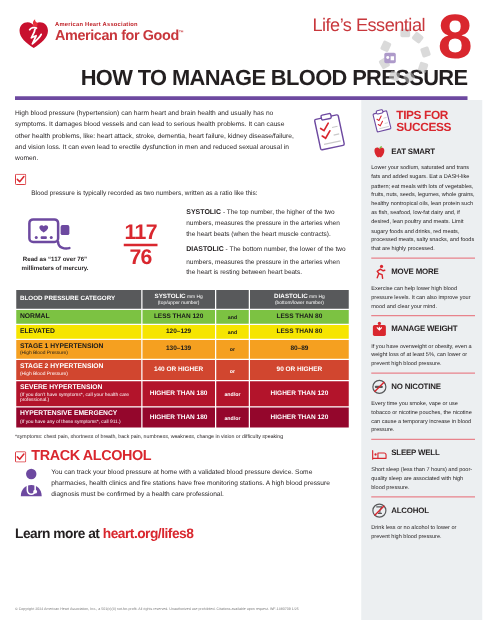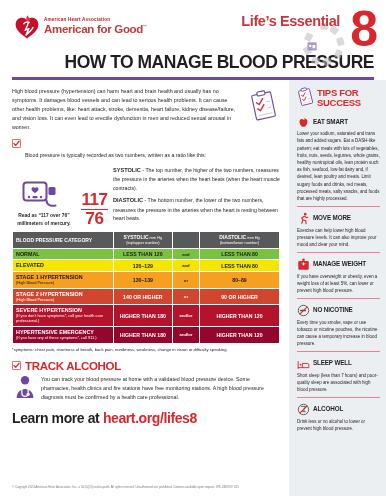--- a/index.html
+++ b/index.html
@@ -15,21 +15,21 @@
   
   .header { position:relative; height:52px; padding:8px 10px 0 12px; }
   .aha-logo { position:absolute; left:14px; top:14px; display:flex; align-items:center; gap:4px; }
   .aha-heart { width:26px; height:26px; flex:none; }
   .aha-words { line-height:1; }
   .aha-words .l1 { font-size:4.6px; font-weight:700; color:#bf2026; letter-spacing:.2px; }
   .aha-words .l2 { font-size:11.5px; font-weight:700; color:#c8373c; letter-spacing:-.3px; margin-top:1px; }
   .aha-words .l2 sup { font-size:4px; vertical-align:super; }
 
   .le8 { position:absolute; right:8px; top:6px; width:170px; height:46px; }
-  .le8-text { position:absolute; right:38px; top:7px; font-size:14.5px; font-weight:700;
+  .le8-text { position:absolute; right:38px; top:7px; font-size:14.5px; font-weight:400;
               color:#c8373c; letter-spacing:-.4px; white-space:nowrap; z-index:3; }
   .le8-ring { position:absolute; right:26px; top:16px; width:56px; height:46px; opacity:.55; }
   .le8-eight { position:absolute; right:2px; top:-2px; font-size:50px; font-weight:700;
                color:#d9272e; line-height:1; letter-spacing:-2px; z-index:4; }
 
   
   .title-band { padding:0 12px; }
   .title { font-size:17.5px; font-weight:700; letter-spacing:-.5px; color:#231f20; white-space:nowrap;text-align:right; }
   .title-rule { height:2.5px; background:#6d49a0; margin-top:4px; }
 
@@ -44,21 +44,21 @@
   .clipboard { width:34px; height:34px; flex:none; margin-top:2px; }
 
   
   .sec-head { display:flex; align-items:center; gap:4px; margin:7px 0 3px; }
   .check { width:9px; height:9px; flex:none; }
   .sec-title { font-size:11.5px; font-weight:700; color:#d9272e; letter-spacing:-.3px; }
 
   .sub-note { font-size:5.2px; line-height:1.7; color:#231f20; margin-left:13px; }
 
   
-  .reading { display:flex; gap:5px; margin-top:4px; align-items:flex-end; }
+  .reading { display:flex; gap:23px; margin-top:4px; align-items:center; }
   .monitor-col { width:64px; flex:none; text-align:center; }
   .monitor { width:46px; height:30px; display:block; margin:1px auto 0; }
   .read-as { font-size:4.9px; font-weight:700; line-height:1.5; margin-top:2px; color:#231f20; }
   .nums { width:27px; flex:none; text-align:center; padding-top:1px; }
   .num { font-size:17px; font-weight:700; color:#d9272e; line-height:.94; letter-spacing:-.5px; }
   .num-rule { height:1.4px; background:#d9272e; margin:1px 0; }
   .defs { flex:1; padding-top:2px; }
   .def { font-size:5.2px; line-height:1.66; margin-bottom:4px; }
   .def b { font-size:5.6px; font-weight:700; }
 
@@ -81,21 +81,21 @@
   .r-sev td    { background:#b3142b; color:#fff; }
   .r-emg td    { background:#94062c; color:#fff; }
 
   .footnote { font-size:4.2px; line-height:1.45; margin-top:3px; color:#231f20; }
 
   
   .track { display:flex; gap:5px; margin-top:3px; align-items:flex-start; }
   .nurse { width:22px; height:24px; flex:none; margin-left:2px; }
   .track-txt { font-size:5.3px; line-height:1.72; flex:1; }
 
-  .learn { margin-top:8px; font-size:14px; font-weight:700; letter-spacing:-.4px; }
+  .learn { margin-top:20px; font-size:11px; font-weight:700; letter-spacing:-.4px; }
   .learn .link { color:#d9272e; }
 
   .copyright { position:absolute; left:12px; bottom:6px; font-size:2.9px; line-height:1.45;
                color:#7d7d7d; width:230px; }
 
   
   .tips-head { display:flex; align-items:flex-start; gap:2px; margin-bottom:6px; }
   .tips-icon { width:18px; height:20px; flex:none; margin-top:1px; }
   .tips-title { font-size:9.5px; font-weight:700; color:#d9272e; line-height:1.12;
                 letter-spacing:-.3px; padding-top:2px; }

